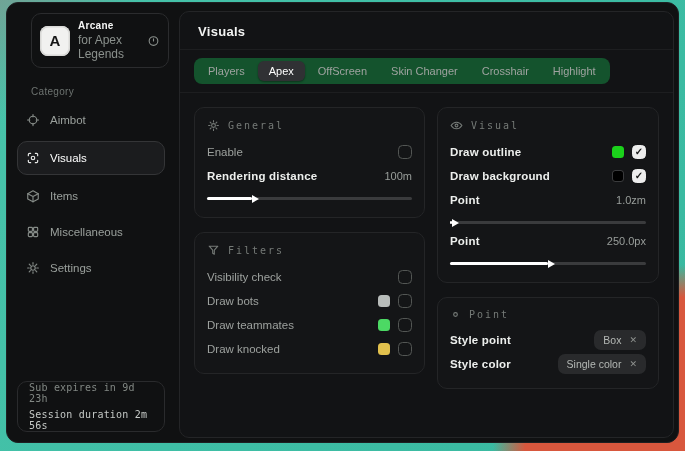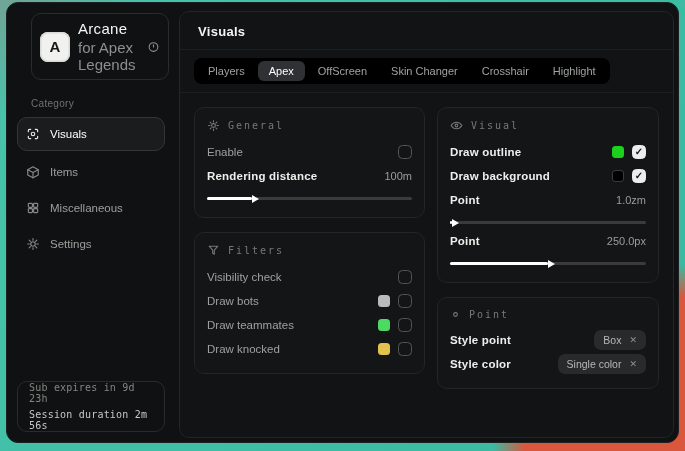--- a/index.html
+++ b/index.html
@@ -26,22 +26,22 @@
     border:1px solid #2b2c2e; border-radius:10px;
     padding:6px 8px; margin:2px 0 0 14px;
   }
   .logo{
     width:30px; height:30px; border-radius:8px; background:#f1f1f0;
     display:flex; align-items:center; justify-content:center;
     font-weight:bold; font-size:15px; color:#161616; flex:0 0 30px;
     box-shadow: inset 0 0 0 1.5px #d8d8d6;
   }
   .brand-text{ flex:1; min-width:0; }
-  .brand-name{ color:#f4f5f4; font-size:15px; font-weight:normal; letter-spacing:.3px; }
-  .brand-sub{ color:#8b918d; font-size:15px; margin-top:2px; }
+  .brand-name{ color:#f4f5f4; font-size:10px; font-weight:bold; letter-spacing:.3px; }
+  .brand-sub{ color:#8b918d; font-size:12px; margin-top:2px; }
   .brand-icon{ color:#8b918d; display:flex; }
 
   .category-label{ color:#6d7370; font-size:10px; margin:18px 0 8px 14px; letter-spacing:.3px; }
 
   .nav{ display:flex; flex-direction:column; gap:6px; }
   .nav-item{
     display:flex; align-items:center; gap:10px;
     padding:7px 8px; margin-right:4px; border:1px solid transparent; border-radius:10px;
     color:#9aa09c; font-size:11.5px; cursor:pointer;
   }
@@ -60,21 +60,21 @@
   
   .main-panel{
     flex:1; margin:8px 4px 4px 4px;
     background:#121315; border:1px solid #242527; border-radius:10px;
     display:flex; flex-direction:column; overflow:hidden;
   }
   .main-header{ padding:12px 18px 10px; border-bottom:1px solid #1d1e20; }
   .page-title{ color:#f2f3f2; font-size:13px; font-weight:bold; letter-spacing:.3px; }
 
   .tabs-row{ padding:8px 14px; border-bottom:1px solid #1d1e20; }
-  .tabs{ display:inline-flex; gap:2px; background:#000000; border-radius:8px; padding:3px; }
+  .tabs{ display:inline-flex; gap:2px; background:#14532d; border-radius:8px; padding:3px; }
   .tab{
     padding:4px 11px; border-radius:6px; font-size:11px; color:#9fa3a0; cursor:pointer; white-space:nowrap;
   }
   .tab.active{ background:#303134; color:#ffffff; box-shadow:0 1px 2px rgba(0,0,0,.4); }
 
   .content{ display:flex; gap:12px; padding:14px; align-items:flex-start; flex:1; }
   .col{ display:flex; flex-direction:column; gap:14px; }
   .col-left{ flex:1.04; }
   .col-right{ flex:1; }
 
@@ -140,20 +140,29 @@
           <svg width="13" height="13" viewBox="0 0 24 24" fill="none" stroke="currentColor" stroke-width="2" stroke-linecap="round">
             <circle cx="12" cy="13" r="8"></circle>
               <path d="M12 9v4"></path>
           </svg>
         </div>
       </div>
 
       <div class="category-label">Category</div>
 
       <nav class="nav">
+        <div class="nav-item">
+          <span class="nav-icon">
+            <svg width="14" height="14" viewBox="0 0 24 24" fill="none" stroke="currentColor" stroke-width="2" stroke-linecap="round">
+              <circle cx="12" cy="12" r="6.5"></circle>
+                <path d="M12 2.5v4M12 17.5v4M2.5 12h4M17.5 12h4"></path>
+            </svg>
+          </span>
+          <span>Aimbot</span>
+        </div>
         <div class="nav-item active">
           <span class="nav-icon">
             <svg width="14" height="14" viewBox="0 0 24 24" fill="none" stroke="currentColor" stroke-width="2" stroke-linecap="round" stroke-linejoin="round">
               <path d="M4 8V6a2 2 0 0 1 2-2h2M16 4h2a2 2 0 0 1 2 2v2M20 16v2a2 2 0 0 1-2 2h-2M8 20H6a2 2 0 0 1-2-2v-2"></path>
                 <circle cx="12" cy="12" r="3"></circle>
             </svg>
           </span>
           <span>Visuals</span>
         </div>
         <div class="nav-item">

